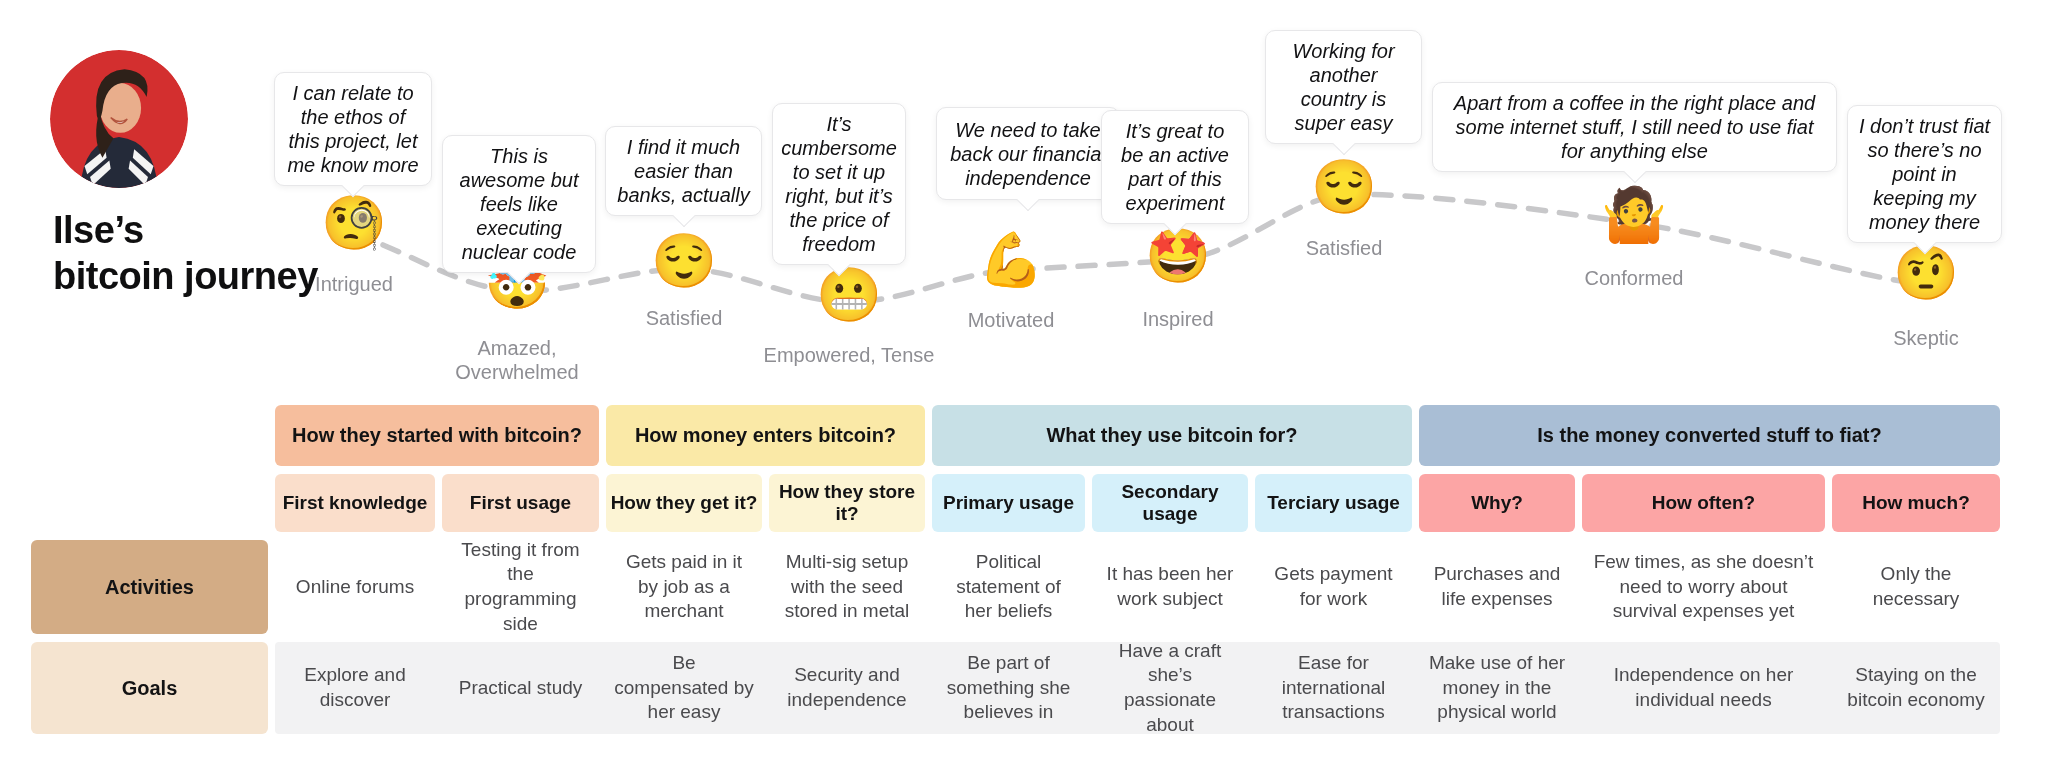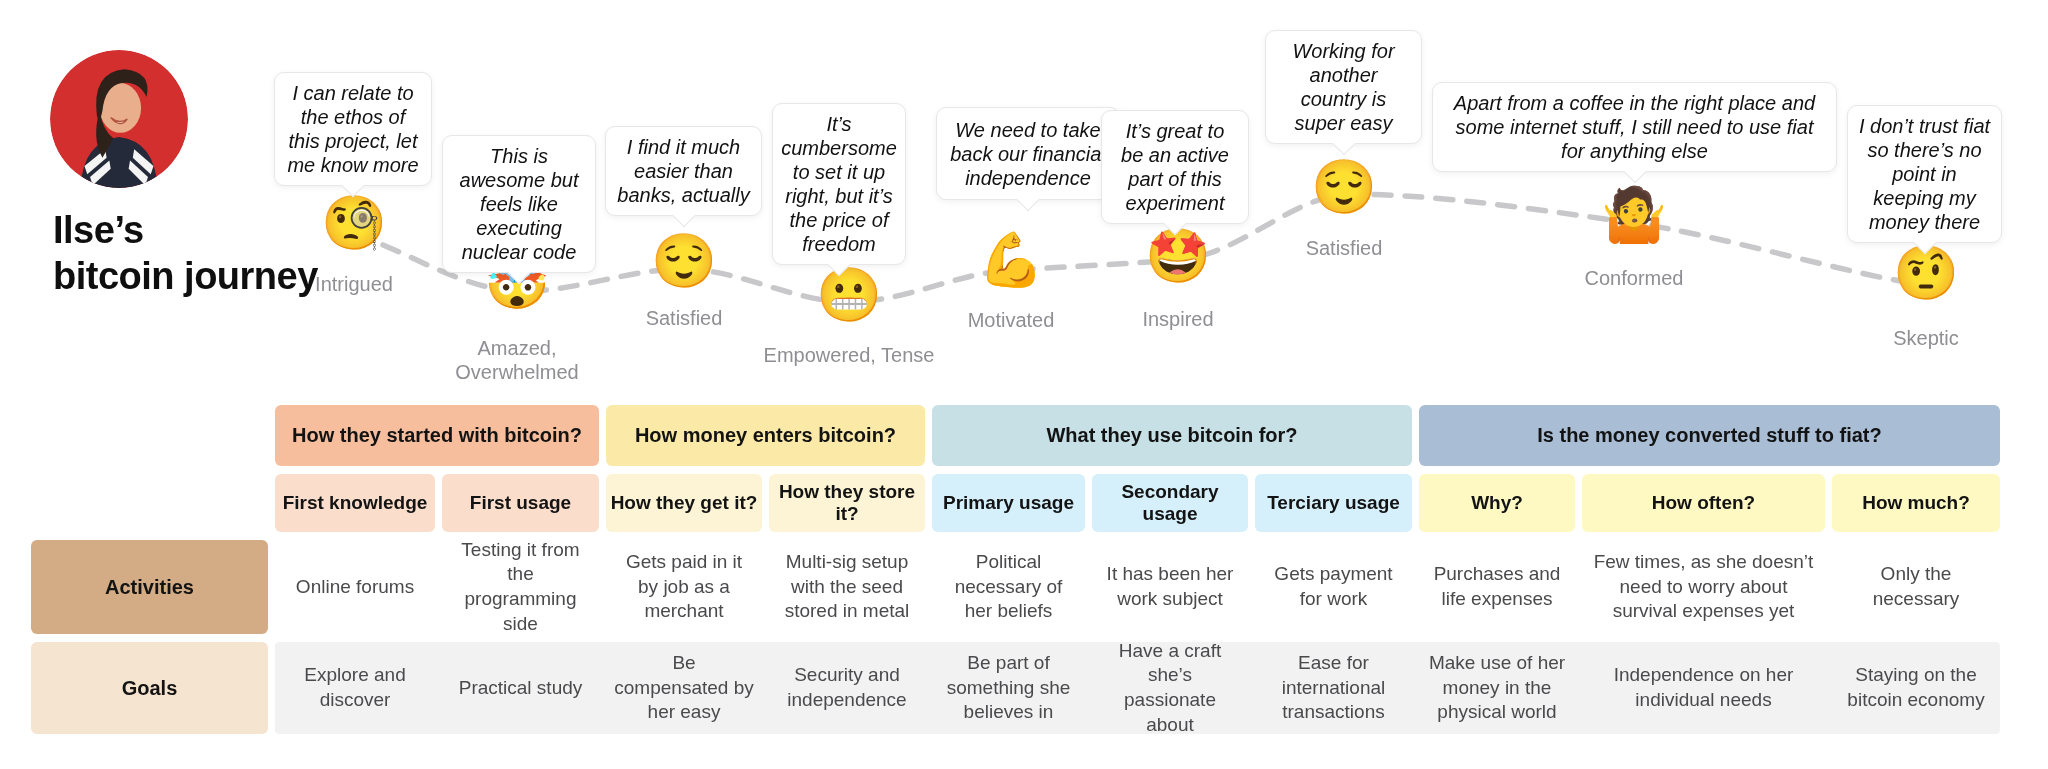--- a/index.html
+++ b/index.html
@@ -48,21 +48,21 @@
   .hdr, .sub, .rowlabel {
     border-radius:6px; display:flex; align-items:center; justify-content:center;
     text-align:center; font-weight:700; color:#131314;
   }
   .hdr { grid-row:1; font-size:20px; }
   .sub { grid-row:2; font-size:19px; }
   .rowlabel { grid-column:1; font-size:20px; }
   .s1h { background:#f6be9d; } .s1s { background:#fadecb; }
   .s2h { background:#fae9a7; } .s2s { background:#fcf4d4; }
   .s3h { background:#c7e0e6; } .s3s { background:#d5f0fa; }
-  .s4h { background:#a9bed5; } .s4s { background:#fef9c3; }
+  .s4h { background:#a9bed5; } .s4s { background:#fca5a5; }
   .lab-activities { background:#d3ac85; grid-row:3; }
   .lab-goals { background:#f5e4d0; grid-row:4; }
   .goals-band { grid-column:2/12; grid-row:4; background:#f2f2f3; border-radius:4px; z-index:0; }
   .cell {
     display:flex; align-items:center; justify-content:center; text-align:center;
     font-size:19px; line-height:1.3; color:#4a4a4d; padding:0 8px; box-sizing:border-box; z-index:1;
   }
   .r3 { grid-row:3; } .r4 { grid-row:4; }
   .c1{grid-column:2}.c2{grid-column:3}.c3{grid-column:4}.c4{grid-column:5}.c5{grid-column:6}
   .c6{grid-column:7}.c7{grid-column:8}.c8{grid-column:9}.c9{grid-column:10}.c10{grid-column:11}
@@ -179,21 +179,21 @@
 
     <div class="rowlabel lab-activities">Activities</div>
     <div class="rowlabel lab-goals">Goals</div>
 
     <div class="goals-band"></div>
 
     <div class="cell r3 c1">Online forums</div>
     <div class="cell r3 c2">Testing it from the programming side</div>
     <div class="cell r3 c3">Gets paid in it by job as a merchant</div>
     <div class="cell r3 c4">Multi-sig setup with the seed stored in metal</div>
-    <div class="cell r3 c5">Political necessary of her beliefs</div>
+    <div class="cell r3 c5">Political statement of her beliefs</div>
     <div class="cell r3 c6">It has been her work subject</div>
     <div class="cell r3 c7">Gets payment for work</div>
     <div class="cell r3 c8">Purchases and life expenses</div>
     <div class="cell r3 c9">Few times, as she doesn’t need to worry about survival expenses yet</div>
     <div class="cell r3 c10">Only the necessary</div>
 
     <div class="cell r4 c1">Explore and discover</div>
     <div class="cell r4 c2">Practical study</div>
     <div class="cell r4 c3">Be compensated by her easy</div>
     <div class="cell r4 c4">Security and independence</div>

